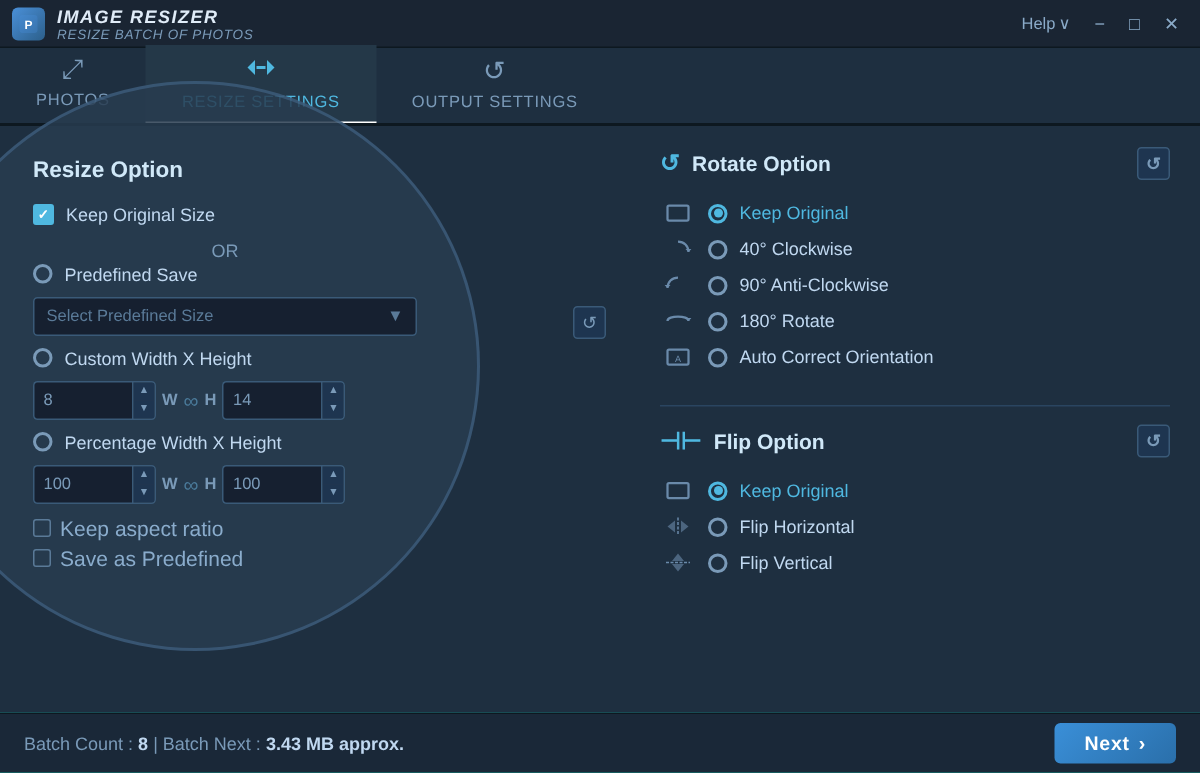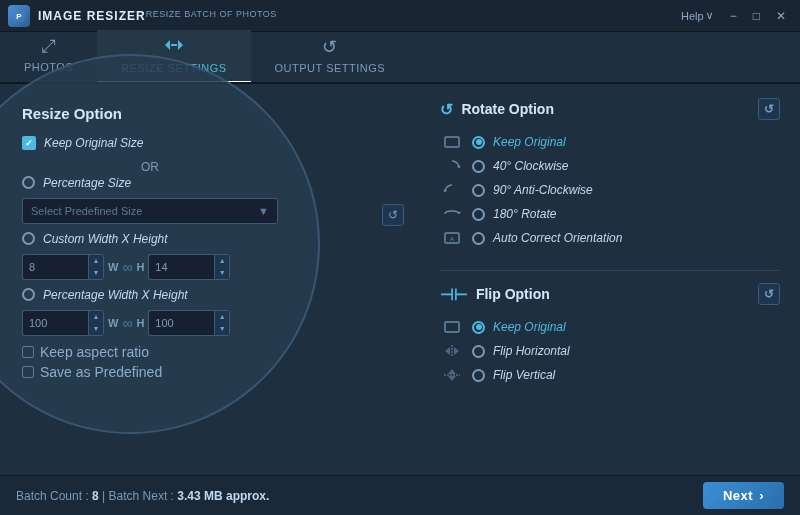--- a/index.html
+++ b/index.html
@@ -35,20 +35,22 @@
       border-radius: 4px;
       display: flex;
       align-items: center;
       justify-content: center;
       font-size: 11px;
       font-weight: bold;
       color: white;
     }
     .app-title-text {
       display: flex;
+      flex-direction: column;
+      font-style: italic;
     }
     .app-name {
       font-size: 12px;
       font-weight: bold;
       color: #e0ecf8;
       letter-spacing: 1px;
     }
     .app-subtitle {
       font-size: 9px;
       color: #7a9ab8;
@@ -201,21 +203,20 @@
       content: '';
       width: 6px;
       height: 6px;
       border-radius: 50%;
       background: #4fb8e0;
     }
 
     .option-label {
       color: #c0d8f0;
       font-size: 12px;
-      font-style: italic;
     }
 
     .select-box {
       width: 100%;
       height: 26px;
       background: #162030;
       border: 1px solid #3a5a78;
       border-radius: 3px;
       color: #7a9ab8;
       font-size: 11px;
@@ -460,21 +461,21 @@
         <div class="custom-checkbox">
           <span class="checkmark">✓</span>
         </div>
         <span class="option-label">Keep Original Size</span>
       </div>
 
       <div class="or-label">OR</div>
 
       <div class="option-row">
         <div class="radio-btn"></div>
-        <span class="option-label">Percentage Size</span>
+        <span class="option-label">Predefined Save</span>
       </div>
       <div class="select-box">
         <span style="color:#5a7a98;font-size:11px;">Select Predefined Size</span>
         <span style="color:#5a7a98;">▼</span>
       </div>
 
       <div class="option-row">
         <div class="radio-btn"></div>
         <span class="option-label">Custom Width X Height</span>
       </div>

